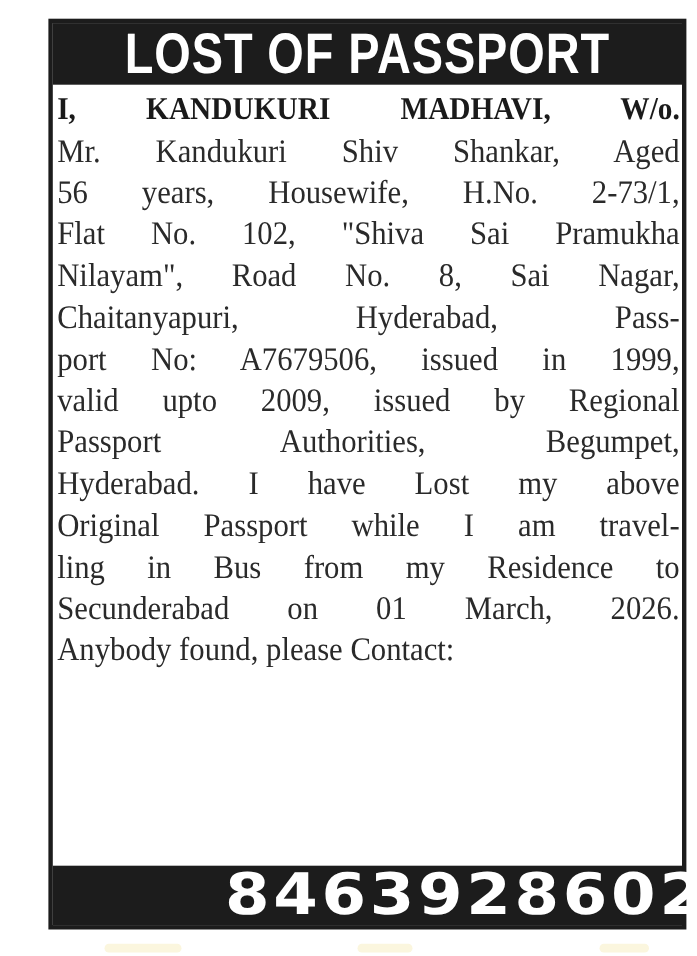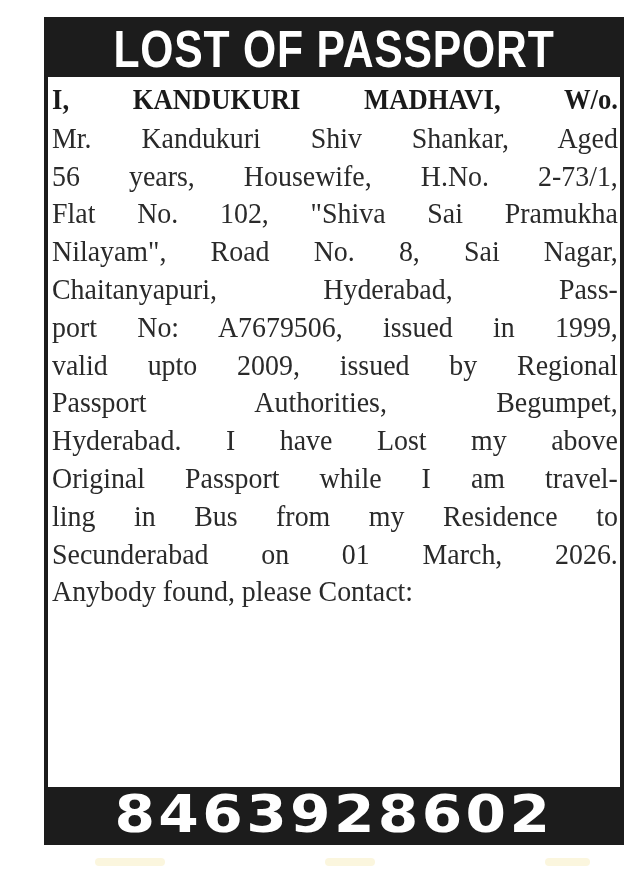--- a/index.html
+++ b/index.html
@@ -78,21 +78,21 @@
     }
     .footer-band {
       position: absolute;
       left: 0;
       bottom: 0;
       right: 0;
       height: 54px;
       background: #1c1c1c;
       display: flex;
       align-items: center;
-      justify-content: center;
+      justify-content: flex-end;
     }
     .phone-number {
       font-family: "DejaVu Sans", sans-serif;
       font-weight: bold;
       font-size: 52px;
       color: #ffffff;
       letter-spacing: 3px;
       line-height: 1;
       transform: scaleX(1.12);
       white-space: nowrap;

